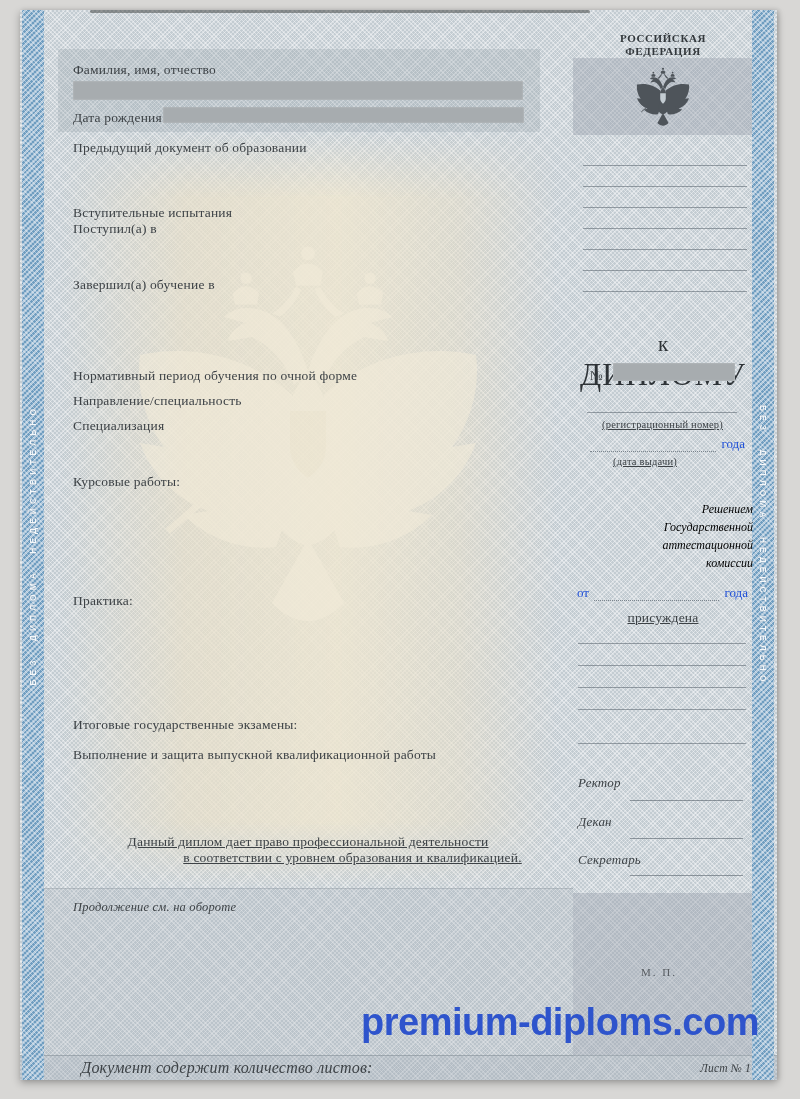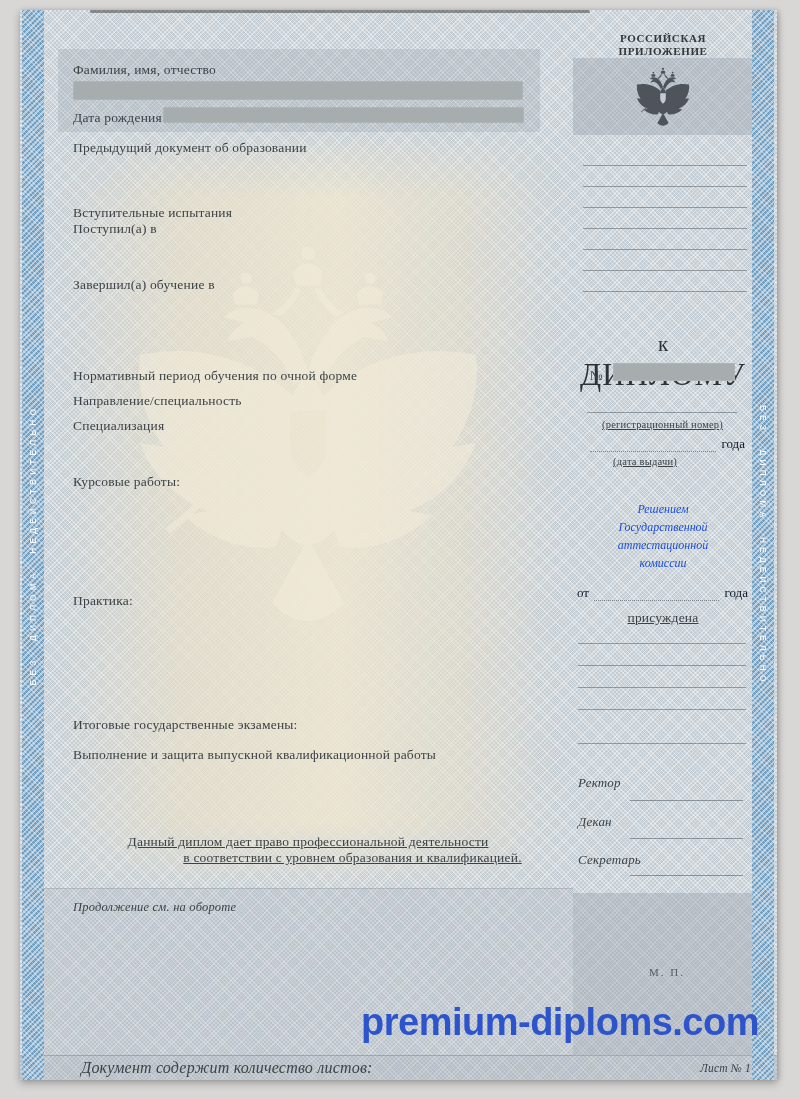--- a/index.html
+++ b/index.html
@@ -63,26 +63,26 @@
   
   .rf-head{
     position:absolute;left:553px;top:22px;width:180px;text-align:center;
     color:#33383c;font-weight:bold;font-size:11px;line-height:13px;letter-spacing:.6px;
   }
   .app-title1{position:absolute;left:553px;top:301px;width:180px;text-align:center;
     color:#2e3337;font-size:21px;letter-spacing:1px;}
   .app-title2{position:absolute;left:553px;top:322px;width:180px;text-align:center;color:#2e3337;}
   .app-title2 .pre{font-size:21px;}
   .app-title2 .big{font-size:31px;letter-spacing:1px;}
-  .commission{position:absolute;left:553px;top:490px;width:180px;text-align:center;
-    font-style:italic;font-size:12px;line-height:18px;color:#1d4ed8;}
-  .flexline{position:absolute;display:flex;align-items:flex-end;color:#0f172a;font-size:13px;}
+  .commission{position:absolute;left:553px;top:490px;width:180px;text-align:right;
+    font-style:italic;font-size:12px;line-height:18px;color:#000000;}
+  .flexline{position:absolute;display:flex;align-items:flex-end;color:#1d4ed8;font-size:13px;}
   .flexline .fill{flex:1;border-bottom:1px dotted rgba(88,98,108,.7);margin:0 5px;height:14px;}
   .sig-line{position:absolute;border-bottom:1px solid rgba(88,98,108,.6);height:0;width:113px;left:610px;}
-  .seal{position:absolute;left:553px;top:956px;width:188px;text-align:center;
+  .seal{position:absolute;left:553px;top:956px;width:172px;text-align:center;
     font-size:11px;letter-spacing:2px;color:#565b60;}
   .wm-site{
     position:absolute;left:341px;top:991px;z-index:40;
     font-family:"Liberation Sans", sans-serif;font-weight:bold;
     font-size:38px;color:#2e54cc;letter-spacing:-.5px;
   }
   .emblem-small{position:absolute;left:612px;top:50px;width:62px;height:74px;--em:#4e545a;--esh:#c3ccd2;}
   .emblem-wm{position:absolute;left:88px;top:212px;width:400px;height:426px;
     --em:#f3ecda;--esh:#efe7d2;opacity:.55;}
   .footer-strip{position:absolute;left:0;top:1045px;width:100%;height:25px;
@@ -157,21 +157,21 @@
   <div class="lbl" style="left:53px;top:737px;">Выполнение и защита выпускной квалификационной работы</div>
 
   <div class="lbl center" style="left:53px;top:824px;width:470px;">Данный диплом дает право профессиональной деятельности</div>
   <div class="lbl center" style="left:53px;top:840px;width:559px;">в соответствии с уровнем образования и квалификацией.</div>
 
   <div class="lbl it" style="left:53px;top:889px;font-size:12.5px;">Продолжение см. на обороте</div>
   <div class="lbl it" style="left:61px;top:1050px;font-size:16px;">Документ содержит количество листов:</div>
 
   <div class="rf-head">
     <div>РОССИЙСКАЯ</div>
-    <div>ПРИЛОЖЕНИЕ</div>
+    <div>ФЕДЕРАЦИЯ</div>
   </div>
   <svg class="emblem-small" viewBox="0 0 100 100">
       <use href="#eagle"></use>
     </svg>
 
   <div class="rline" style="left:563px;top:155px;width:164px;"></div>
   <div class="rline" style="left:563px;top:176px;width:164px;"></div>
   <div class="rline" style="left:563px;top:197px;width:164px;"></div>
   <div class="rline" style="left:563px;top:218px;width:164px;"></div>
   <div class="rline" style="left:563px;top:239px;width:164px;"></div>

